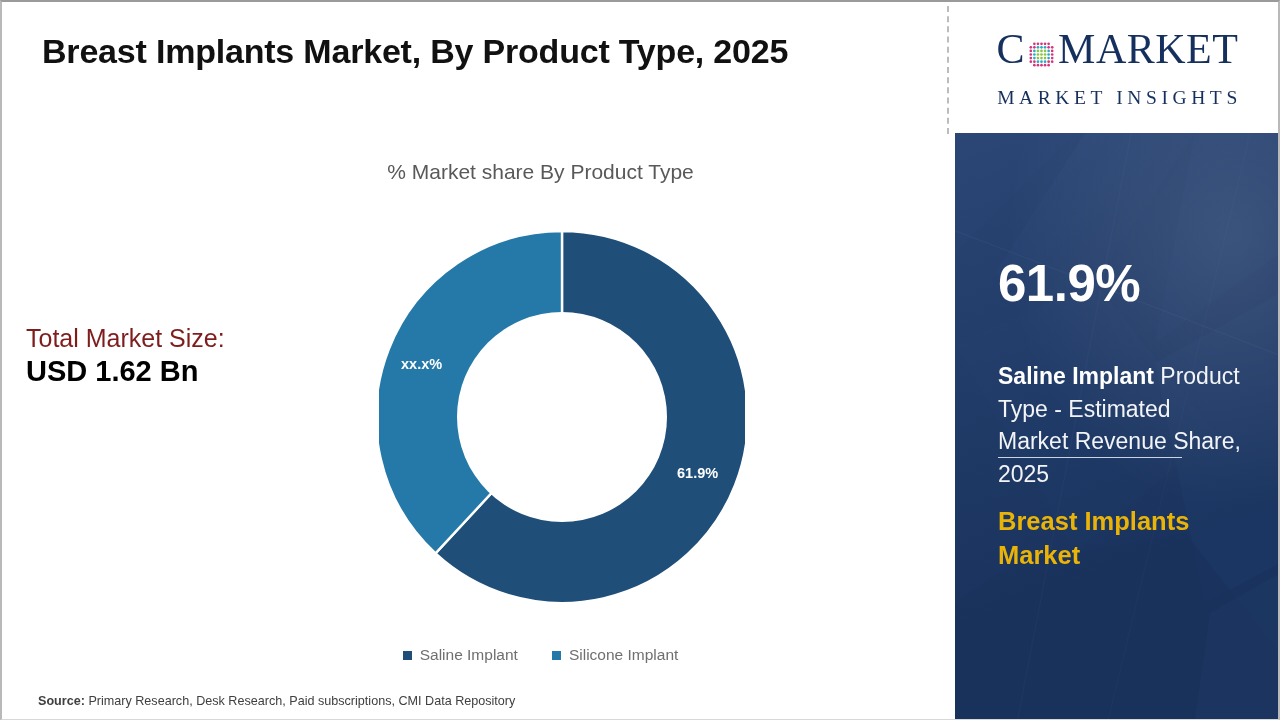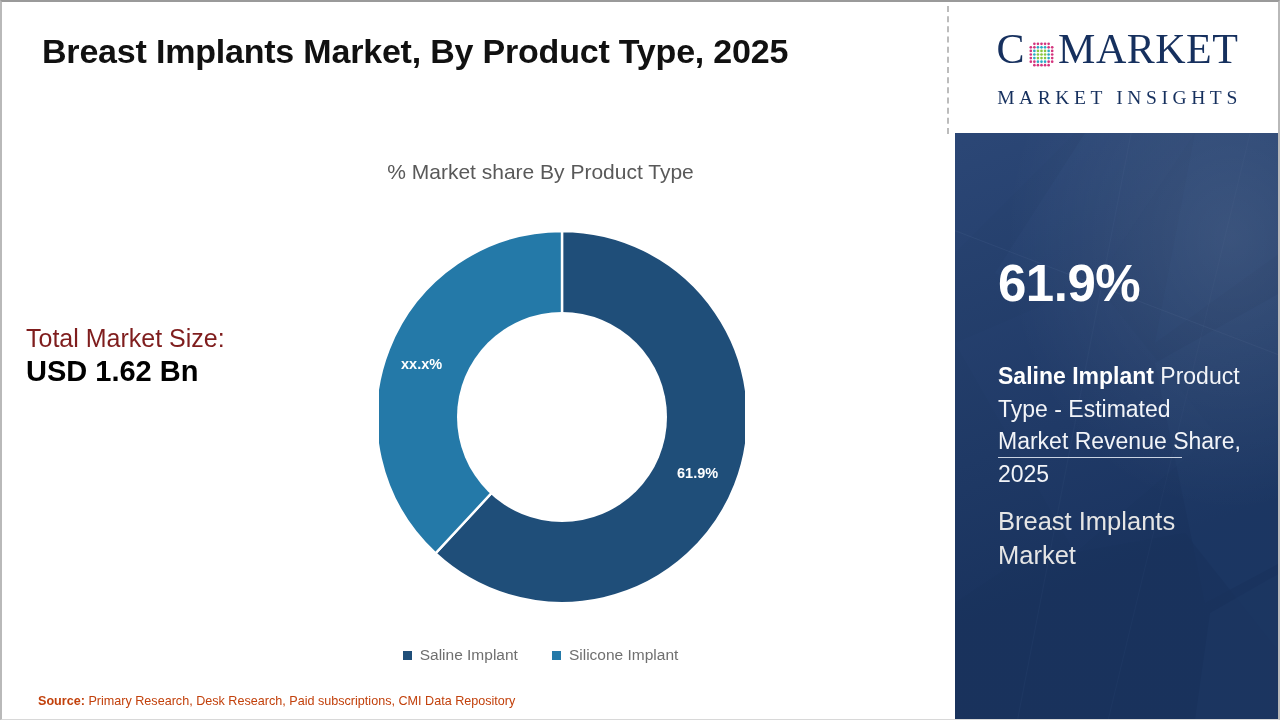--- a/index.html
+++ b/index.html
@@ -120,21 +120,21 @@
     font-size: 15.5px;
     color: #6f6f6f;
   }
 
   
   .source-line {
     position: absolute;
     left: 36px;
     top: 692px;
     font-size: 12.6px;
-    color: #c2410c;
+    color: #404040;
     white-space: nowrap;
   }
   .source-line .src-key { font-weight: bold; }
 
   
   .dashed-divider {
     position: absolute;
     left: 945px;
     top: 4px;
     width: 0;
@@ -242,23 +242,23 @@
     left: 0;
     width: 184px;
     height: 1px;
     background: #c9d3e2;
   }
   .panel-market-name {
     position: absolute;
     top: 372px;
     width: 248px;
     font-size: 25.5px;
-    color: #e5e5e5;
+    color: #eab308;
     line-height: 1.32;
-    font-weight: normal;
+    font-weight: bold;
   }
 </style>
 </head>
 <body>
 
 <div class="page">
 
   <div class="main-area">
 
     <div class="page-title">Breast Implants Market, By Product Type, 2025</div>

